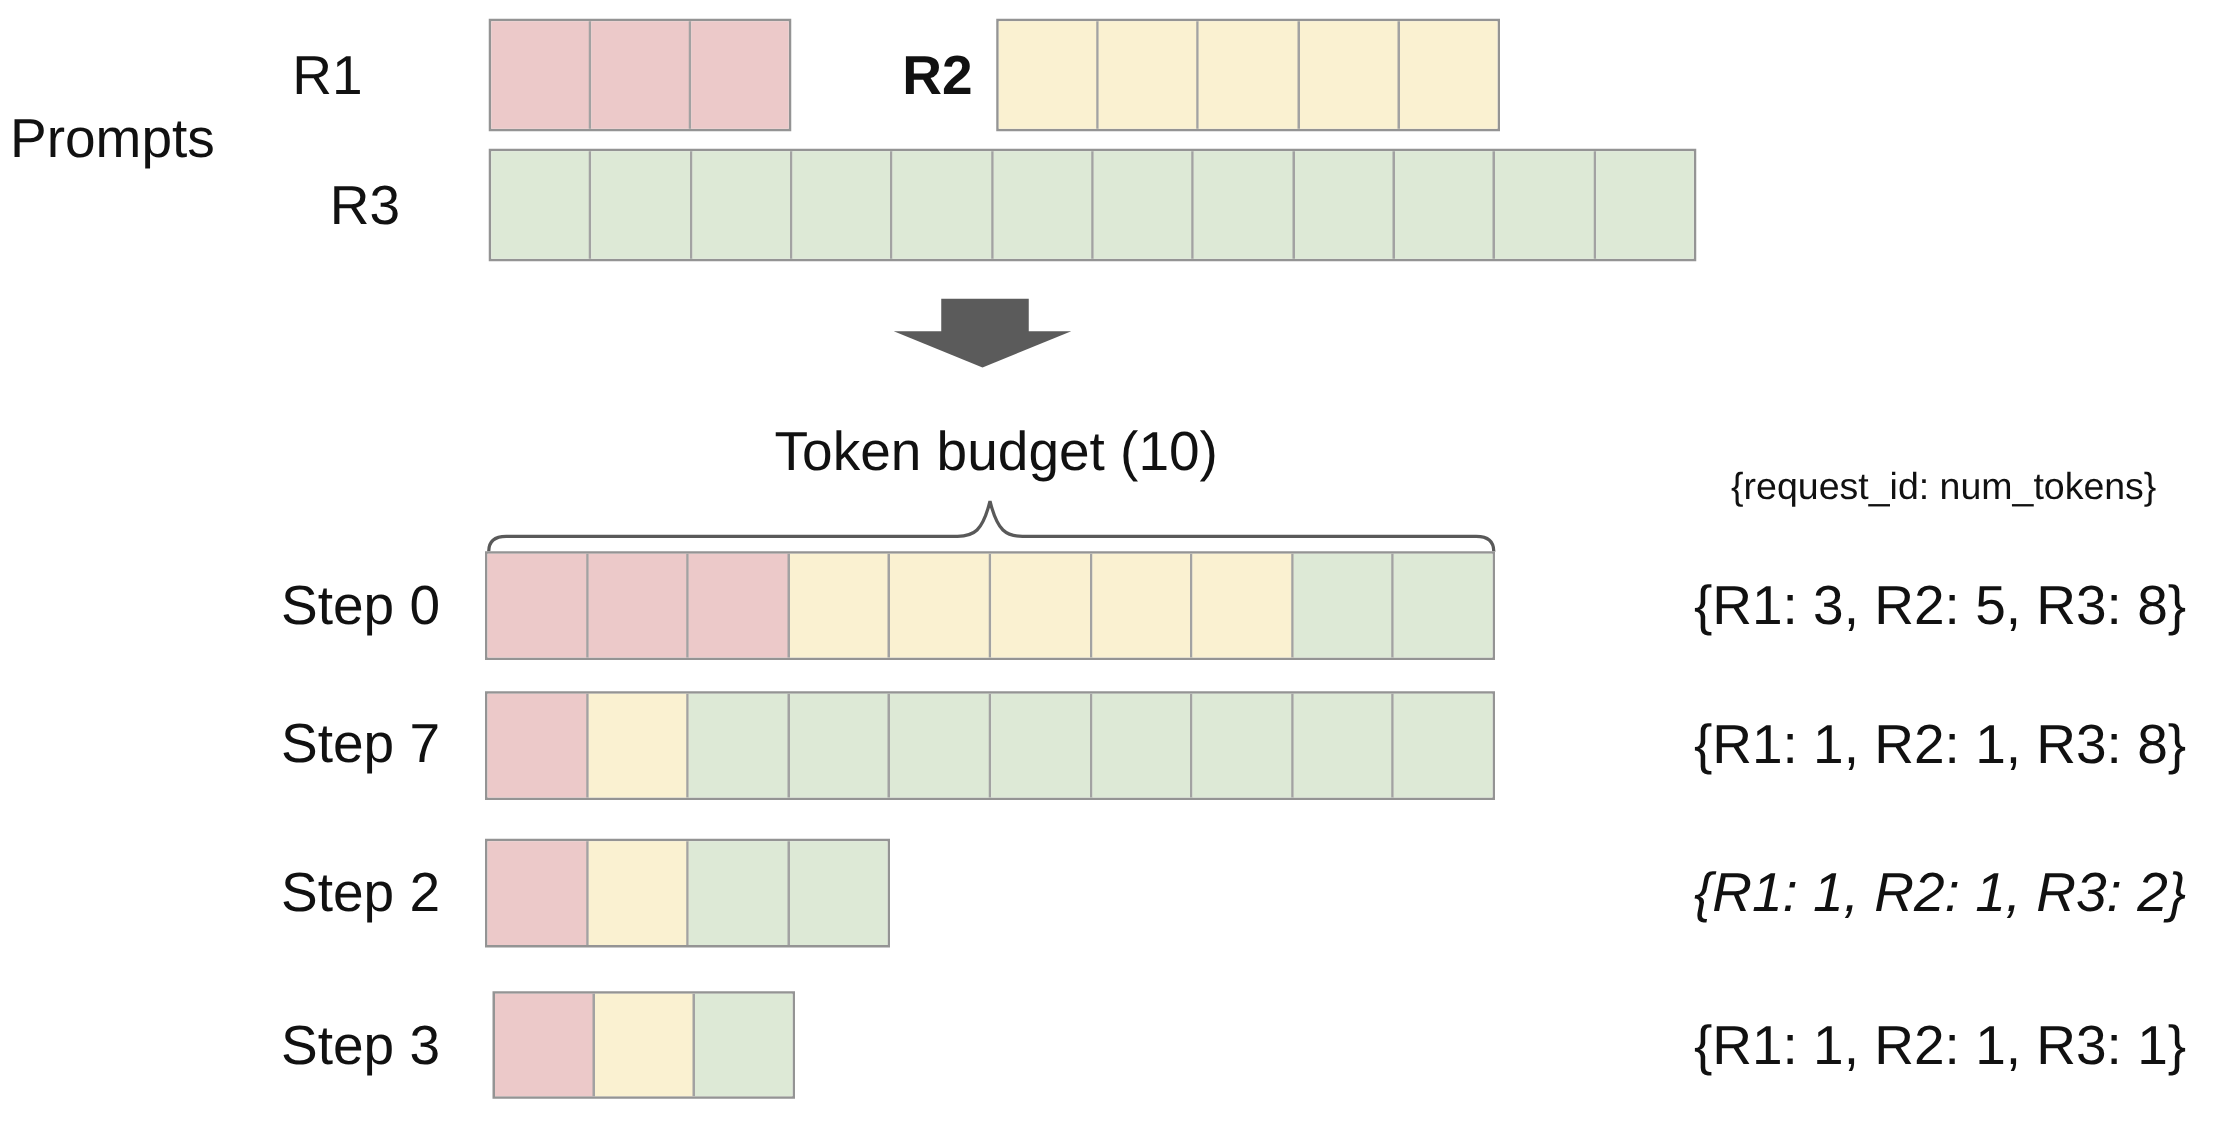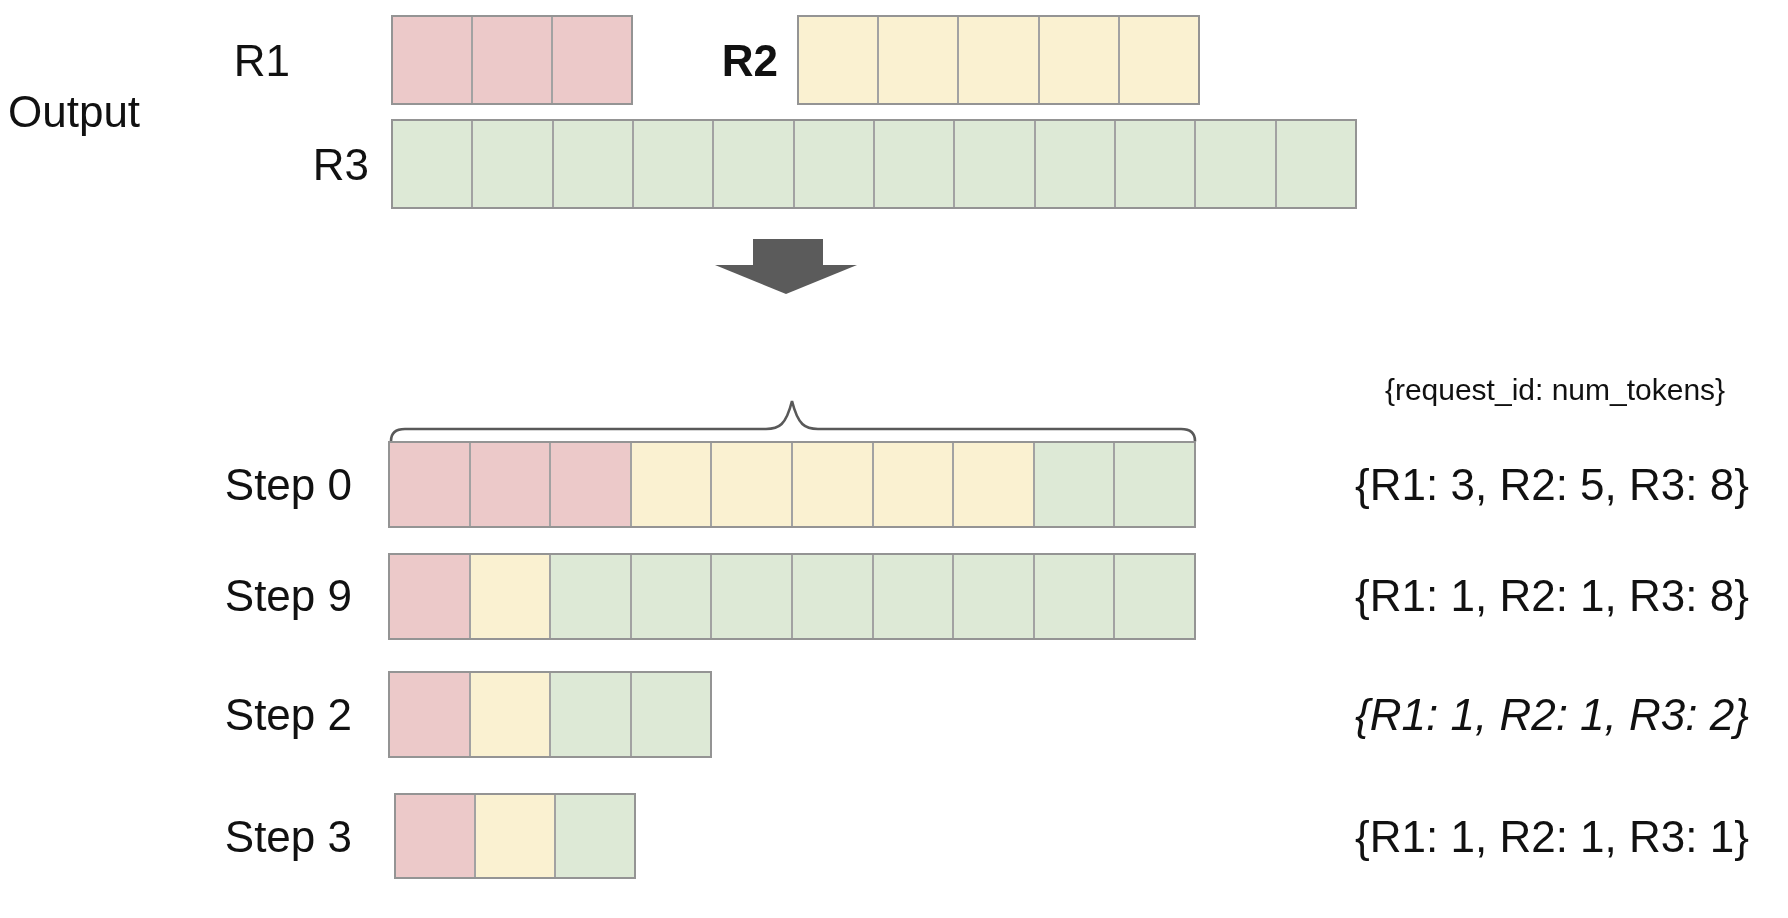--- a/index.html
+++ b/index.html
@@ -56,59 +56,60 @@
     position:absolute;left:1552px;
     transform:translate(-50%,-50%);
     font-size:44px;white-space:nowrap;
   }
 </style>
 </head>
 <body>
 
 <div class="canvas">
 
-  <div class="lbl" style="left:8px;top:112px;">Output</div>
+  <div class="lbl" style="left:8px;top:112px;">Prompts</div>
 
   <div class="lbl right" style="right:1498px;top:61px;">R1</div>
   <div class="token-row" style="left:391px;top:15px;width:242px;height:90px;">
       <div class="cell" style="background: rgb(236, 201, 201);"></div>
       <div class="cell" style="background: rgb(236, 201, 201);"></div>
       <div class="cell" style="background: rgb(236, 201, 201);"></div>
     </div>
 
   <div class="lbl right" style="right:1010px;top:61px;font-weight:bold;">R2</div>
   <div class="token-row" style="left:797px;top:15px;width:403px;height:90px;">
       <div class="cell" style="background: rgb(250, 241, 209);"></div>
       <div class="cell" style="background: rgb(250, 241, 209);"></div>
       <div class="cell" style="background: rgb(250, 241, 209);"></div>
       <div class="cell" style="background: rgb(250, 241, 209);"></div>
       <div class="cell" style="background: rgb(250, 241, 209);"></div>
     </div>
 
-  <div class="lbl right" style="right:1419px;top:165px;margin-left:16px;">R3</div>
+  <div class="lbl right" style="right:1468px;top:165px;margin-left:16px;">R3</div>
   <div class="token-row" style="left:391px;top:119px;width:966px;height:90px;">
       <div class="cell" style="background: rgb(221, 233, 214);"></div>
       <div class="cell" style="background: rgb(221, 233, 214);"></div>
       <div class="cell" style="background: rgb(221, 233, 214);"></div>
       <div class="cell" style="background: rgb(221, 233, 214);"></div>
       <div class="cell" style="background: rgb(221, 233, 214);"></div>
       <div class="cell" style="background: rgb(221, 233, 214);"></div>
       <div class="cell" style="background: rgb(221, 233, 214);"></div>
       <div class="cell" style="background: rgb(221, 233, 214);"></div>
       <div class="cell" style="background: rgb(221, 233, 214);"></div>
       <div class="cell" style="background: rgb(221, 233, 214);"></div>
       <div class="cell" style="background: rgb(221, 233, 214);"></div>
       <div class="cell" style="background: rgb(221, 233, 214);"></div>
     </div>
 
   <div class="arrow">
     <div class="stem"></div>
     <div class="head"></div>
   </div>
 
+  <div class="lbl centered" style="left:797px;top:362px;">Token budget (10)</div>
 
   <svg class="brace" width="810" height="50" viewBox="0 0 810 50">
     <path d="M 3,47 Q 3,35 17,35 L 378,35 C 391,35 398,31 404,7 C 410,31 417,35 430,35 L 793,35 Q 807,35 807,47" fill="none" stroke="#595959" stroke-width="2.6" stroke-linecap="round"></path>
   </svg>
 
   <div class="sched-subtitle">{request_id: num_tokens}</div>
 
   <div class="lbl right" style="right:1436px;top:485px;margin-left:12px;">Step 0</div>
   <div class="token-row" style="left:388px;top:441px;width:808px;height:87px;">
       <div class="cell" style="background: rgb(236, 201, 201);"></div>
@@ -117,21 +118,21 @@
       <div class="cell" style="background: rgb(250, 241, 209);"></div>
       <div class="cell" style="background: rgb(250, 241, 209);"></div>
       <div class="cell" style="background: rgb(250, 241, 209);"></div>
       <div class="cell" style="background: rgb(250, 241, 209);"></div>
       <div class="cell" style="background: rgb(250, 241, 209);"></div>
       <div class="cell" style="background: rgb(221, 233, 214);"></div>
       <div class="cell" style="background: rgb(221, 233, 214);"></div>
     </div>
   <div class="sched-line" style="top:485px;">{R1: 3, R2: 5, R3: 8}</div>
 
-  <div class="lbl right" style="right:1436px;top:596px;">Step 9</div>
+  <div class="lbl right" style="right:1436px;top:596px;">Step 7</div>
   <div class="token-row" style="left:388px;top:553px;width:808px;height:87px;">
       <div class="cell" style="background: rgb(236, 201, 201);"></div>
       <div class="cell" style="background: rgb(250, 241, 209);"></div>
       <div class="cell" style="background: rgb(221, 233, 214);"></div>
       <div class="cell" style="background: rgb(221, 233, 214);"></div>
       <div class="cell" style="background: rgb(221, 233, 214);"></div>
       <div class="cell" style="background: rgb(221, 233, 214);"></div>
       <div class="cell" style="background: rgb(221, 233, 214);"></div>
       <div class="cell" style="background: rgb(221, 233, 214);"></div>
       <div class="cell" style="background: rgb(221, 233, 214);"></div>

